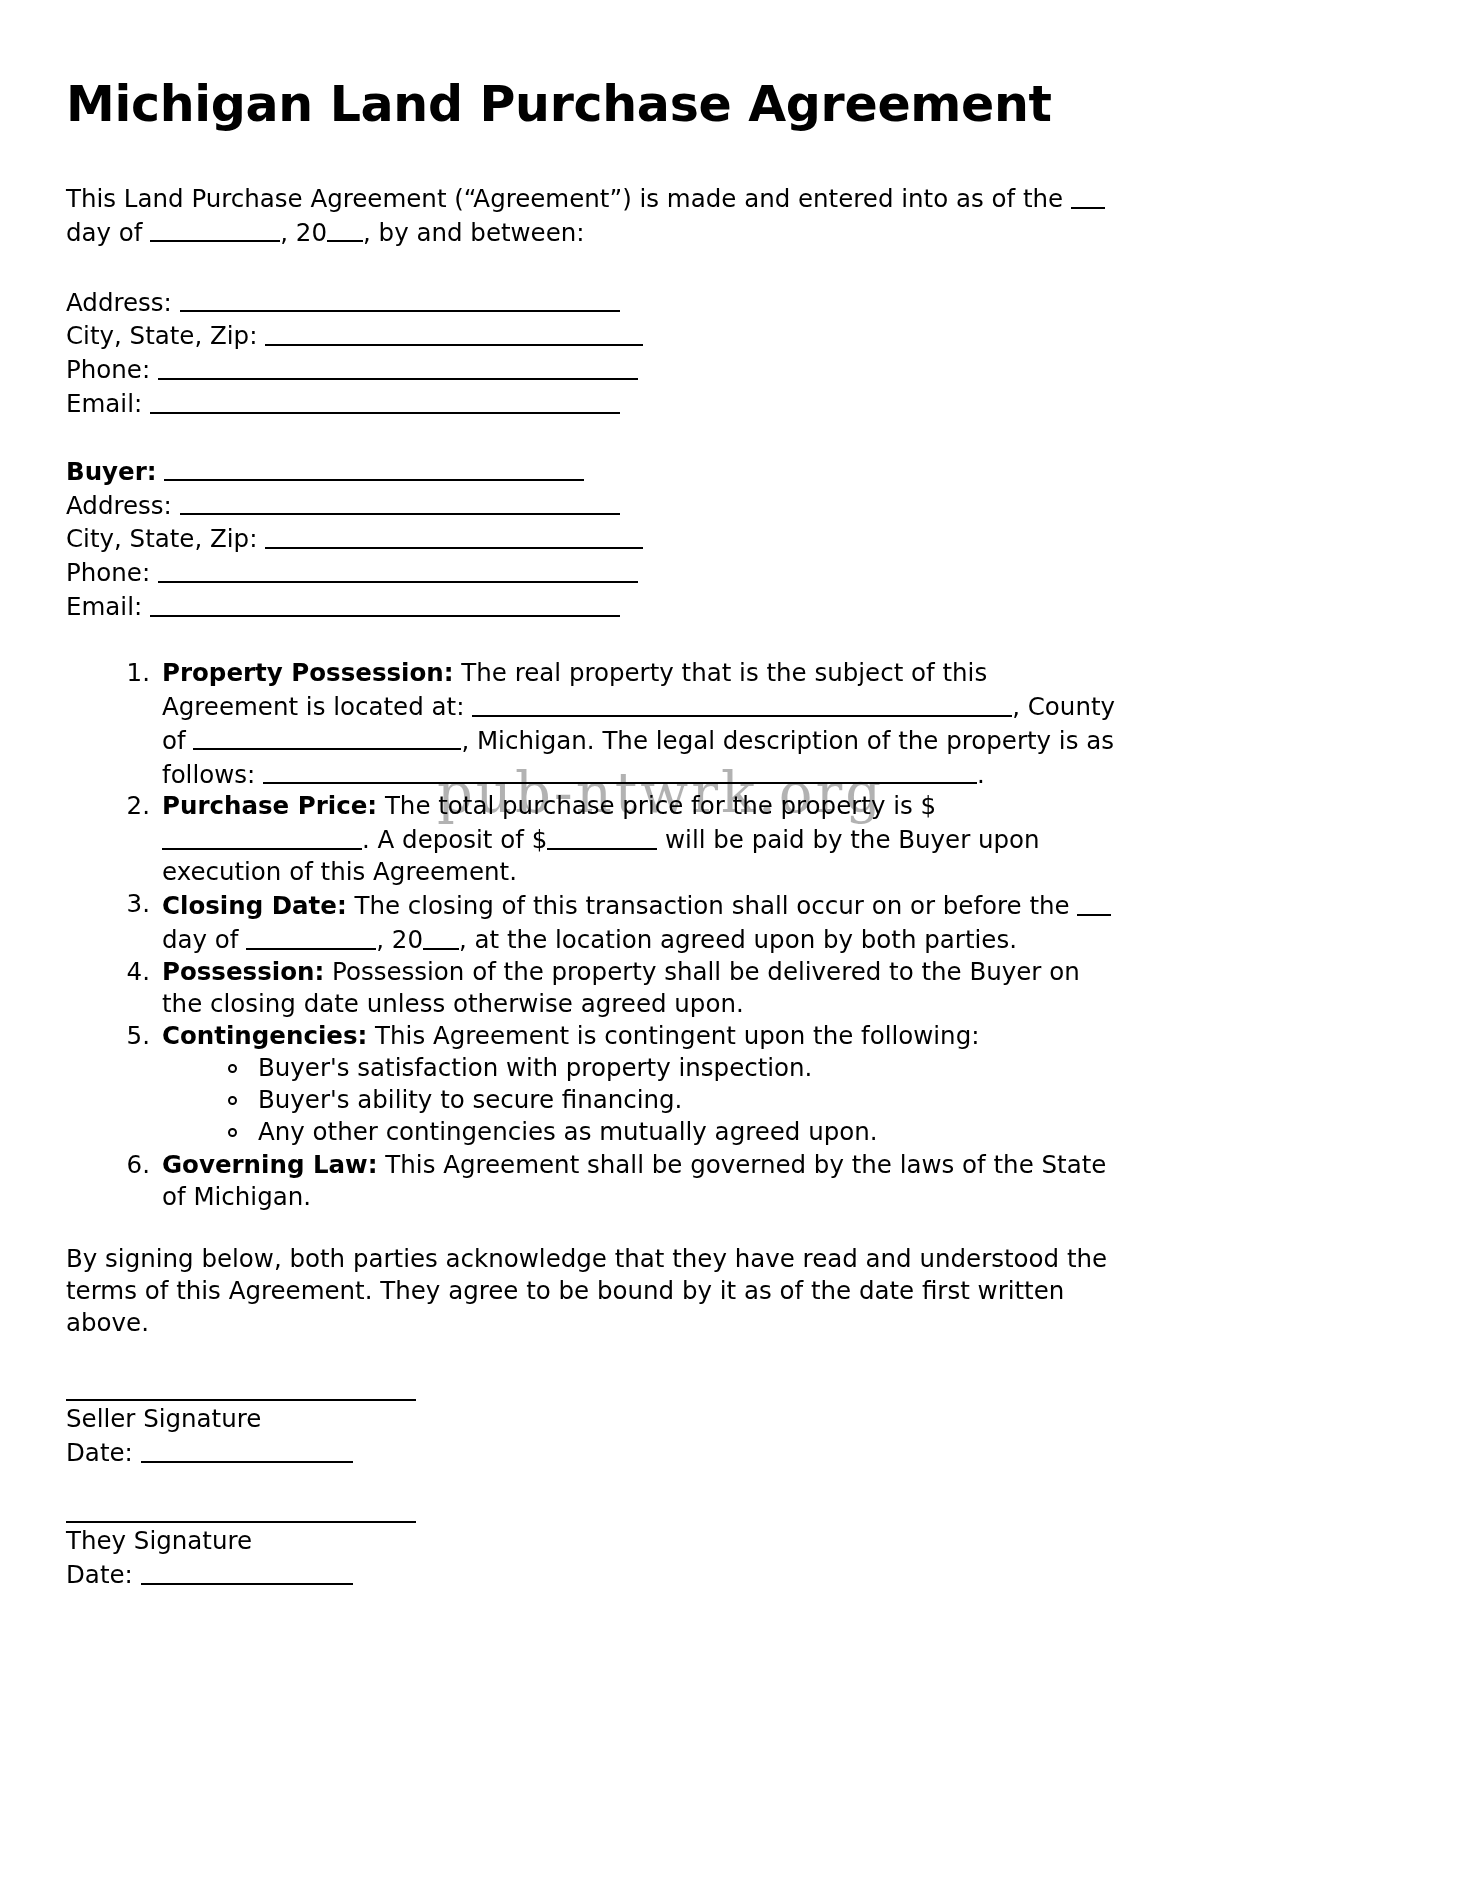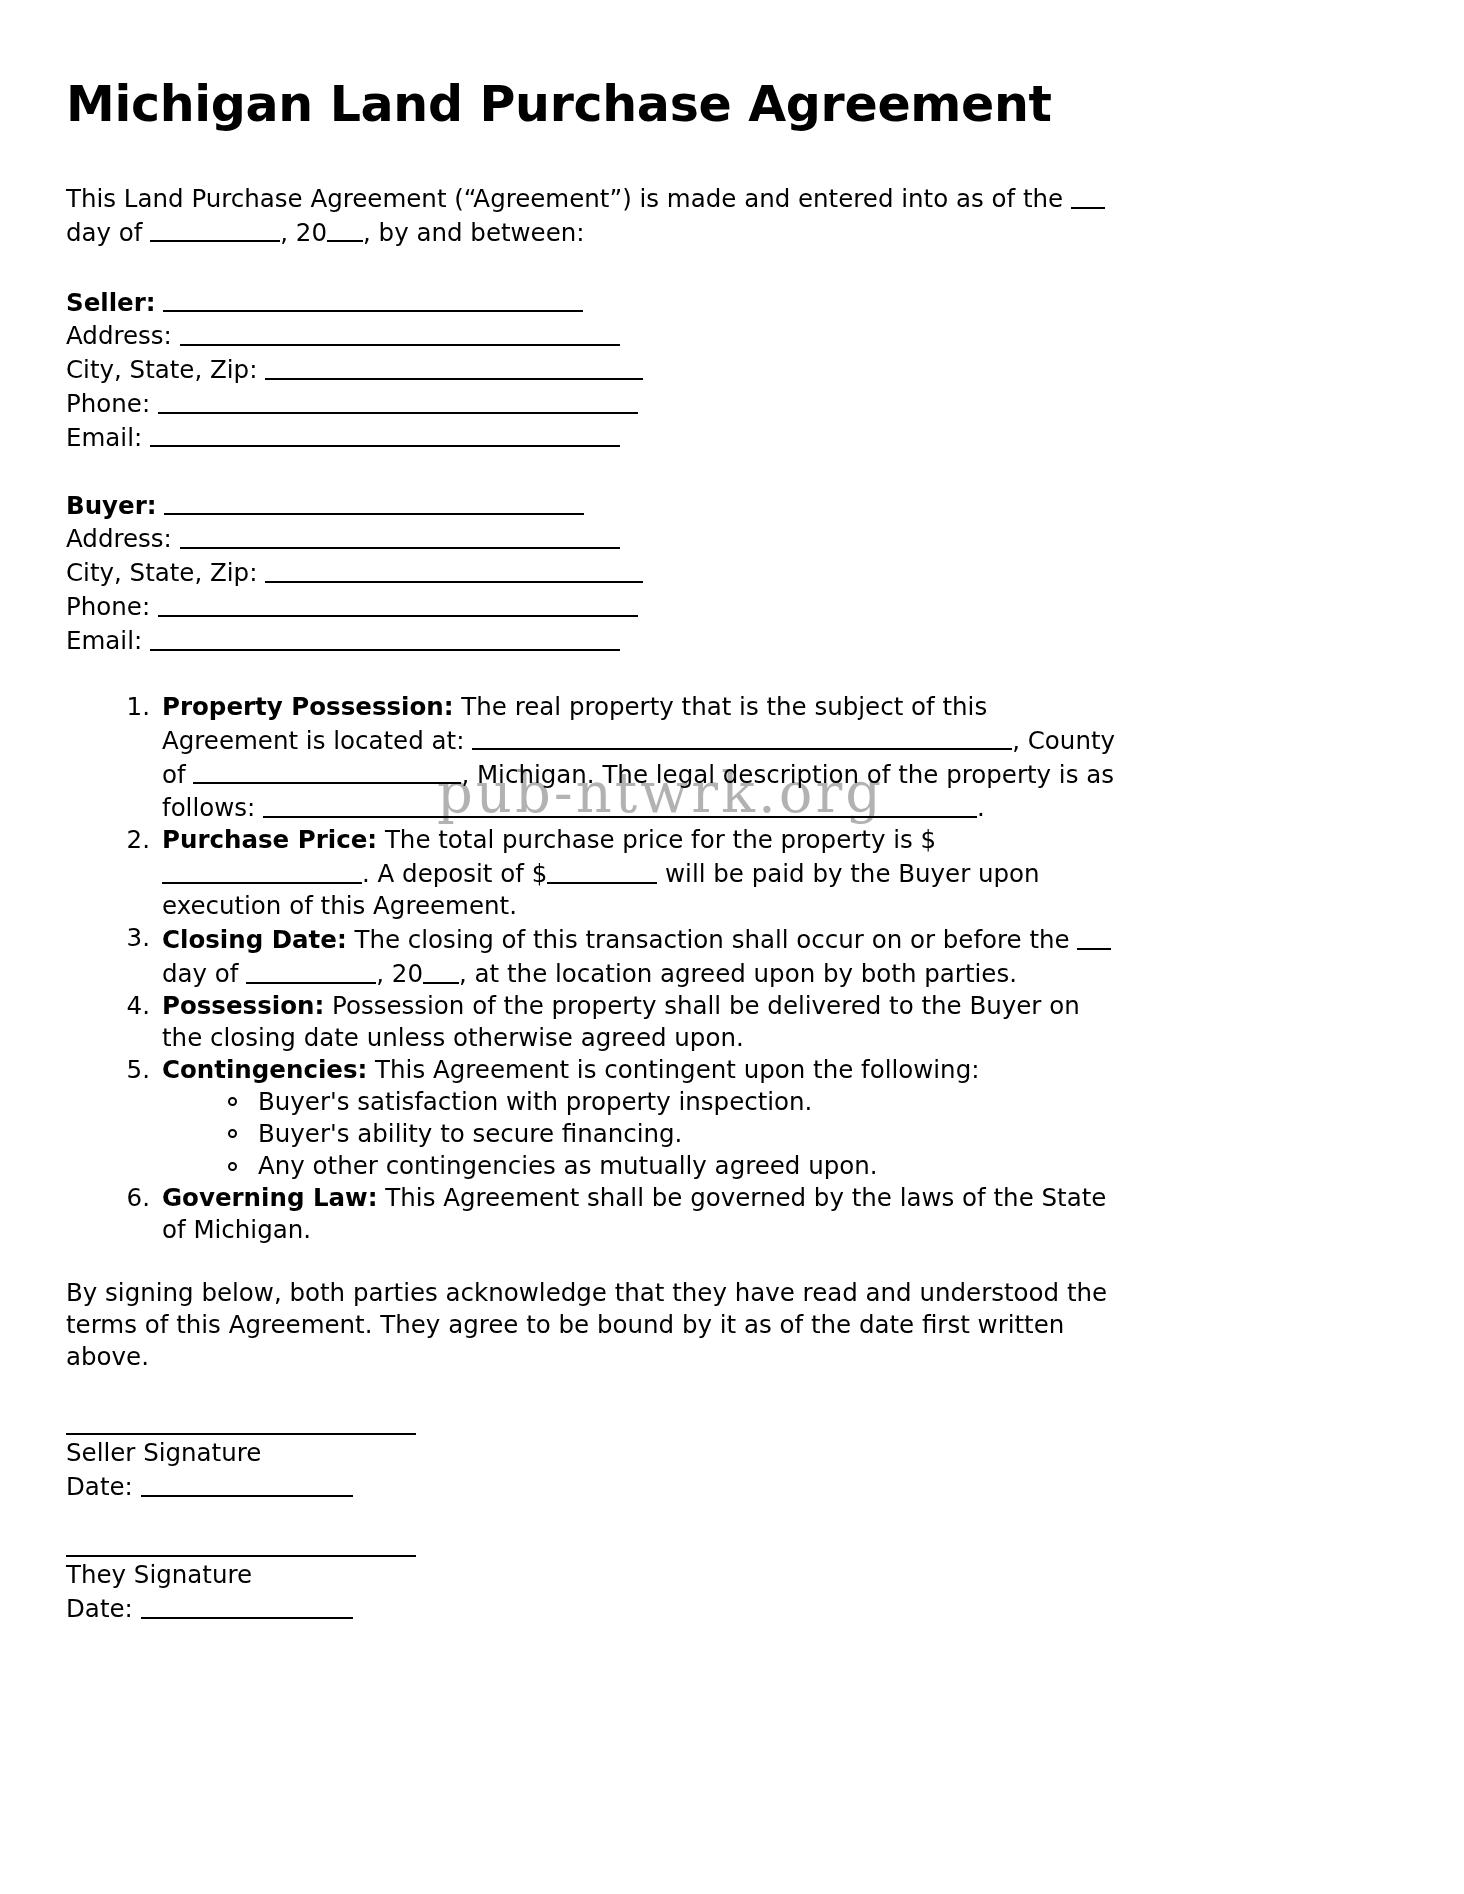--- a/index.html
+++ b/index.html
@@ -159,21 +159,20 @@
 </head>
 <body>
 
 <div class="page">
 
   <h1 class="doc-title">Michigan Land Purchase Agreement</h1>
 
   <p class="body-text intro-para"><span>This Land Purchase Agreement (“Agreement”) is made and entered into as of the </span><span class="blank b-day"></span><span> day of </span><span class="blank b-month"></span><span>, 20</span><span class="blank b-yy"></span><span>, by and between:</span></p>
 
   <div class="party-block">
-    <div class="party-line"><span class="party-role">Seller:</span> <span class="blank b-name"></span></div>
     <div class="party-line"><span>Address:</span> <span class="blank b-addr"></span></div>
     <div class="party-line"><span>City, State, Zip:</span> <span class="blank b-city"></span></div>
     <div class="party-line"><span>Phone:</span> <span class="blank b-phone"></span></div>
     <div class="party-line"><span>Email:</span> <span class="blank b-email"></span></div>
   </div>
 
   <div class="party-block">
     <div class="party-line"><span class="party-role">Buyer:</span> <span class="blank b-name"></span></div>
     <div class="party-line"><span>Address:</span> <span class="blank b-addr"></span></div>
     <div class="party-line"><span>City, State, Zip:</span> <span class="blank b-city"></span></div>

